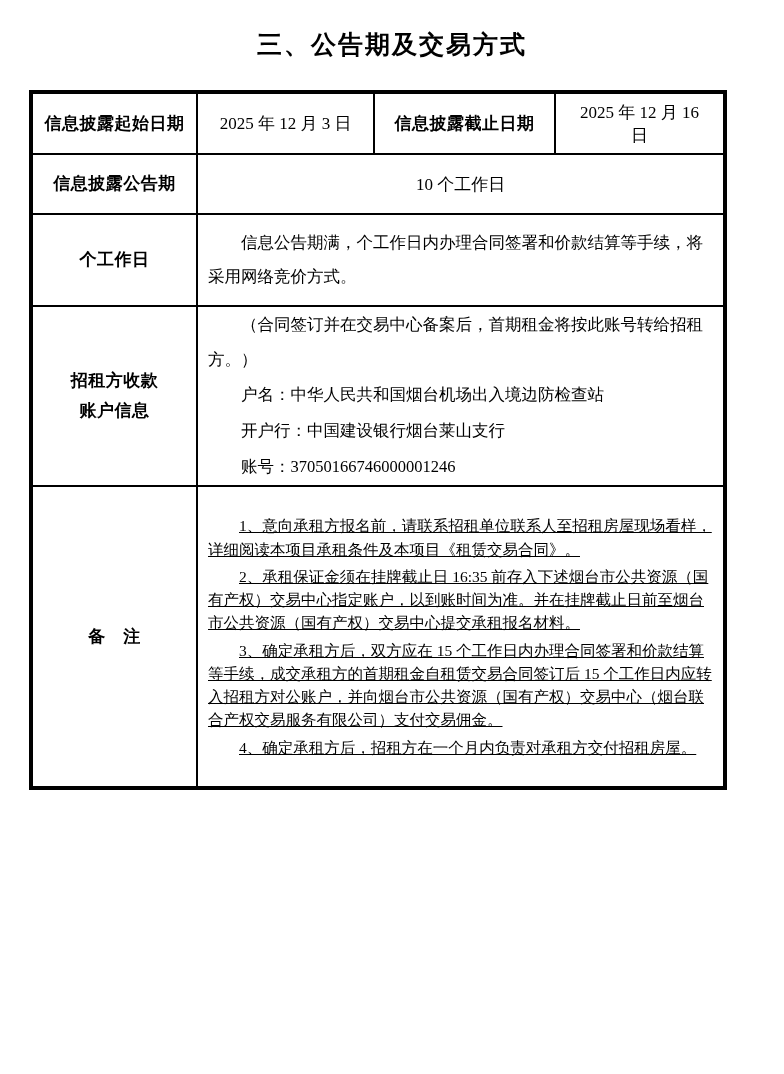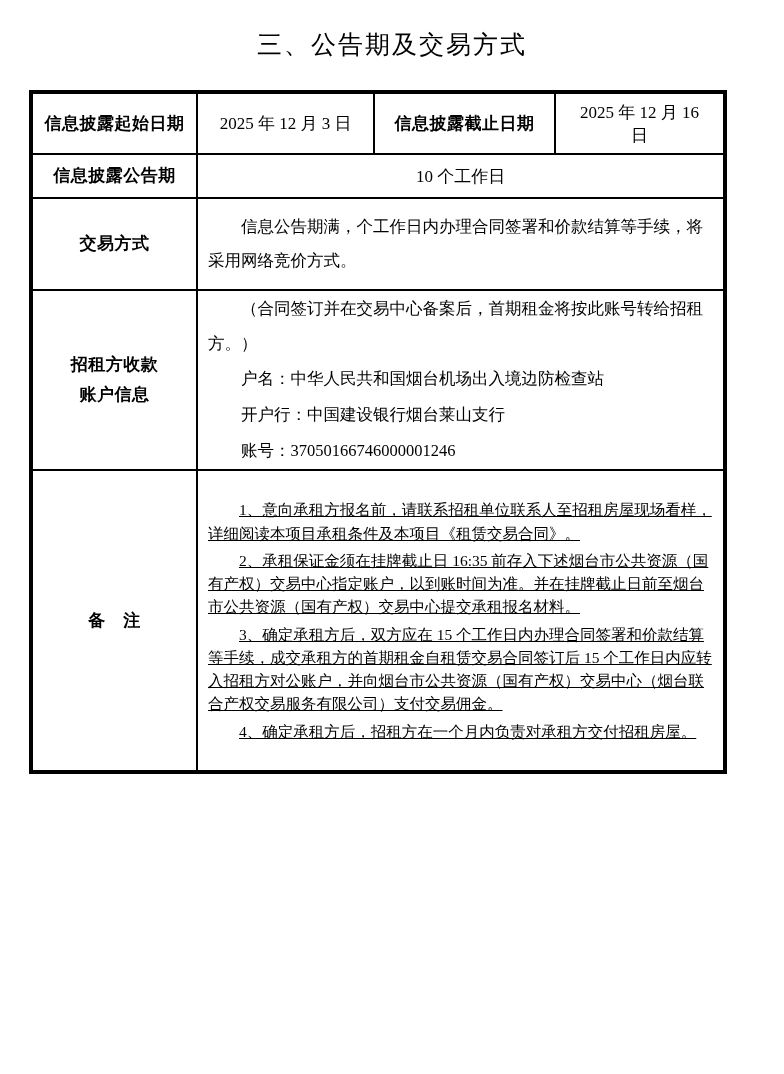--- a/index.html
+++ b/index.html
@@ -13,21 +13,21 @@
     color: #000000;
   }
 
   .doc-title {
     position: absolute;
     top: 28px;
     left: 0;
     width: 100%;
     text-align: center;
     font-size: 25px;
-    font-weight: normal;
+    font-weight: bold;
     letter-spacing: 2px;
     margin: 0;
   }
 
   table.announcement {
     position: absolute;
     left: 29px;
     top: 90px;
     width: 694px;
     border-collapse: collapse;
@@ -85,21 +85,21 @@
     text-decoration: underline;
   }
 
   .checkbox-glyph {
     font-family: "DejaVu Sans", sans-serif;
     font-size: 16px;
   }
 
   
   tr.r1 { height: 62px; }
-  tr.r2 { height: 44px; }
+  tr.r2 { height: 60px; }
   tr.r3 { height: 276px; }
   tr.r4 { height: 92px; }
   tr.r5 { height: 177px; }
   tr.r6 { height: 302px; }
 </style>
 </head>
 <body>
 
 <h1 class="doc-title">三、公告期及交易方式</h1>
 
@@ -119,21 +119,21 @@
     <td class="value">2025 年 12 月 16 日</td>
   </tr>
 
   <tr class="r2">
     <th class="label">信息披露公告期</th>
     <td class="value" colspan="3">10 个工作日</td>
   </tr>
 
 
   <tr class="r4">
-    <th class="label">交易方式</th>
+    <th class="label">个工作日</th>
     <td class="content" colspan="3">
       <p>信息公告期满，个工作日内办理合同签署和价款结算等手续，将采用网络竞价方式。</p>
     </td>
   </tr>
 
   <tr class="r5">
     <th class="label">招租方收款
 账户信息</th>
     <td class="content account" colspan="3">
       <p>（合同签订并在交易中心备案后，首期租金将按此账号转给招租方。）</p>

